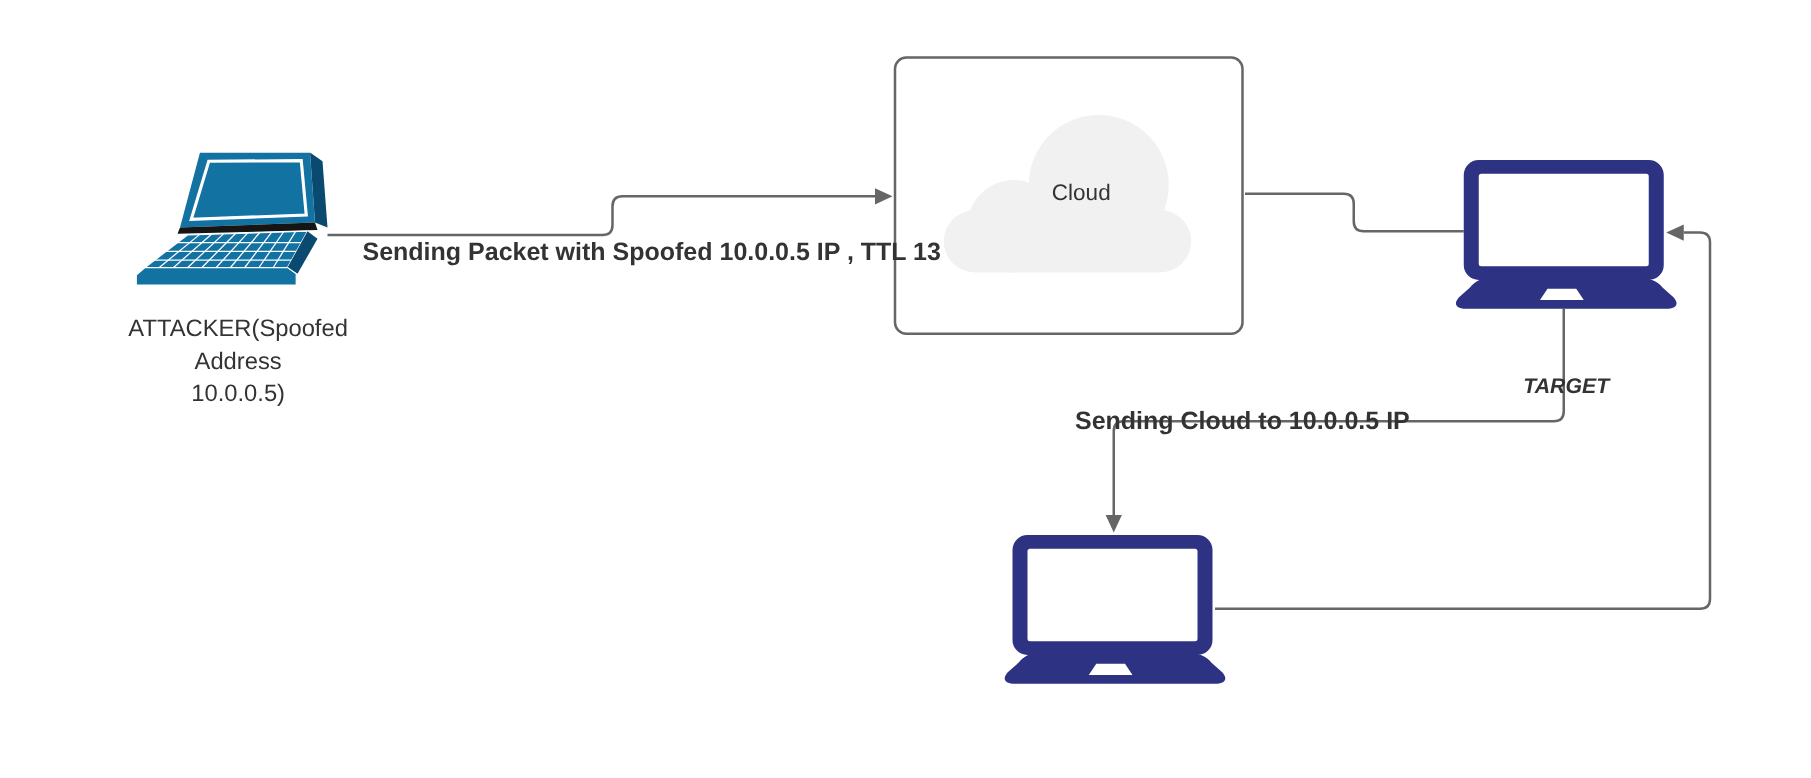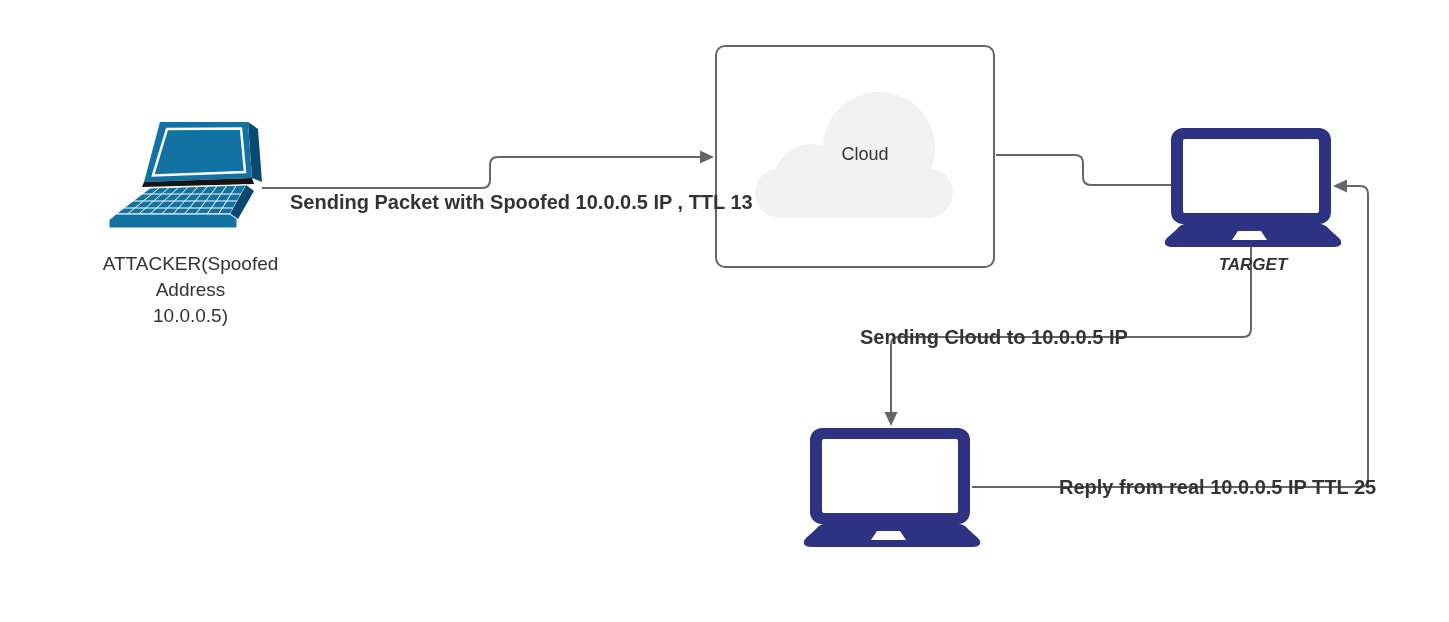--- a/index.html
+++ b/index.html
@@ -20,21 +20,21 @@
     position:absolute; font-size:20px; font-weight:bold; color:#333333;
     text-align:center; white-space:nowrap; line-height:16px;
   }
 
   
   .node-label {
     position:absolute; font-size:19px; color:#333333; text-align:center;
     line-height:26px;
   }
   .node-label.multiline { white-space:pre-line; }
-  .node-label.target { font-weight:bold; font-style:italic; font-size:17px; }
+  .node-label.target { font-weight:bold; font-style:italic; font-size:17px;margin-top:44px; }
 
   
   .cloud-box {
     position:absolute; left:715px; top:45px; width:280px; height:223px;
     border:2px solid #666666; border-radius:10px; background:#ffffff;
     box-sizing:border-box;
   }
   .puff { position:absolute; background:#f1f1f1; border-radius:50%; }
   .puff-top   { left:106px; top:45px;  width:112px; height:112px; }
   .puff-left  { left:57px;  top:97px;  width:74px;  height:74px; }
@@ -116,15 +116,14 @@
     <polygon class="white-fill" points="80,103 103,103 109,112 74,112"></polygon>
   </svg>
 
   <div class="node-label multiline" style="left:88px; top:251px; width:205px;">ATTACKER(Spoofed
 Address
 10.0.0.5)</div>
   <div class="node-label target" style="left:1183px; top:252px; width:140px;">TARGET</div>
 
   <div class="edge-label" style="left:290px; top:194px; width:416px;">Sending Packet with Spoofed 10.0.0.5 IP , TTL 13</div>
   <div class="edge-label" style="left:860px; top:329px; width:246px;">Sending Cloud to 10.0.0.5 IP</div>
-  <div class="edge-label" style="left:1059px; top:479px; width:284px;">Reply from real 10.0.0.5 IP TTL 25</div>
 
 </div>
 
 </body></html>

